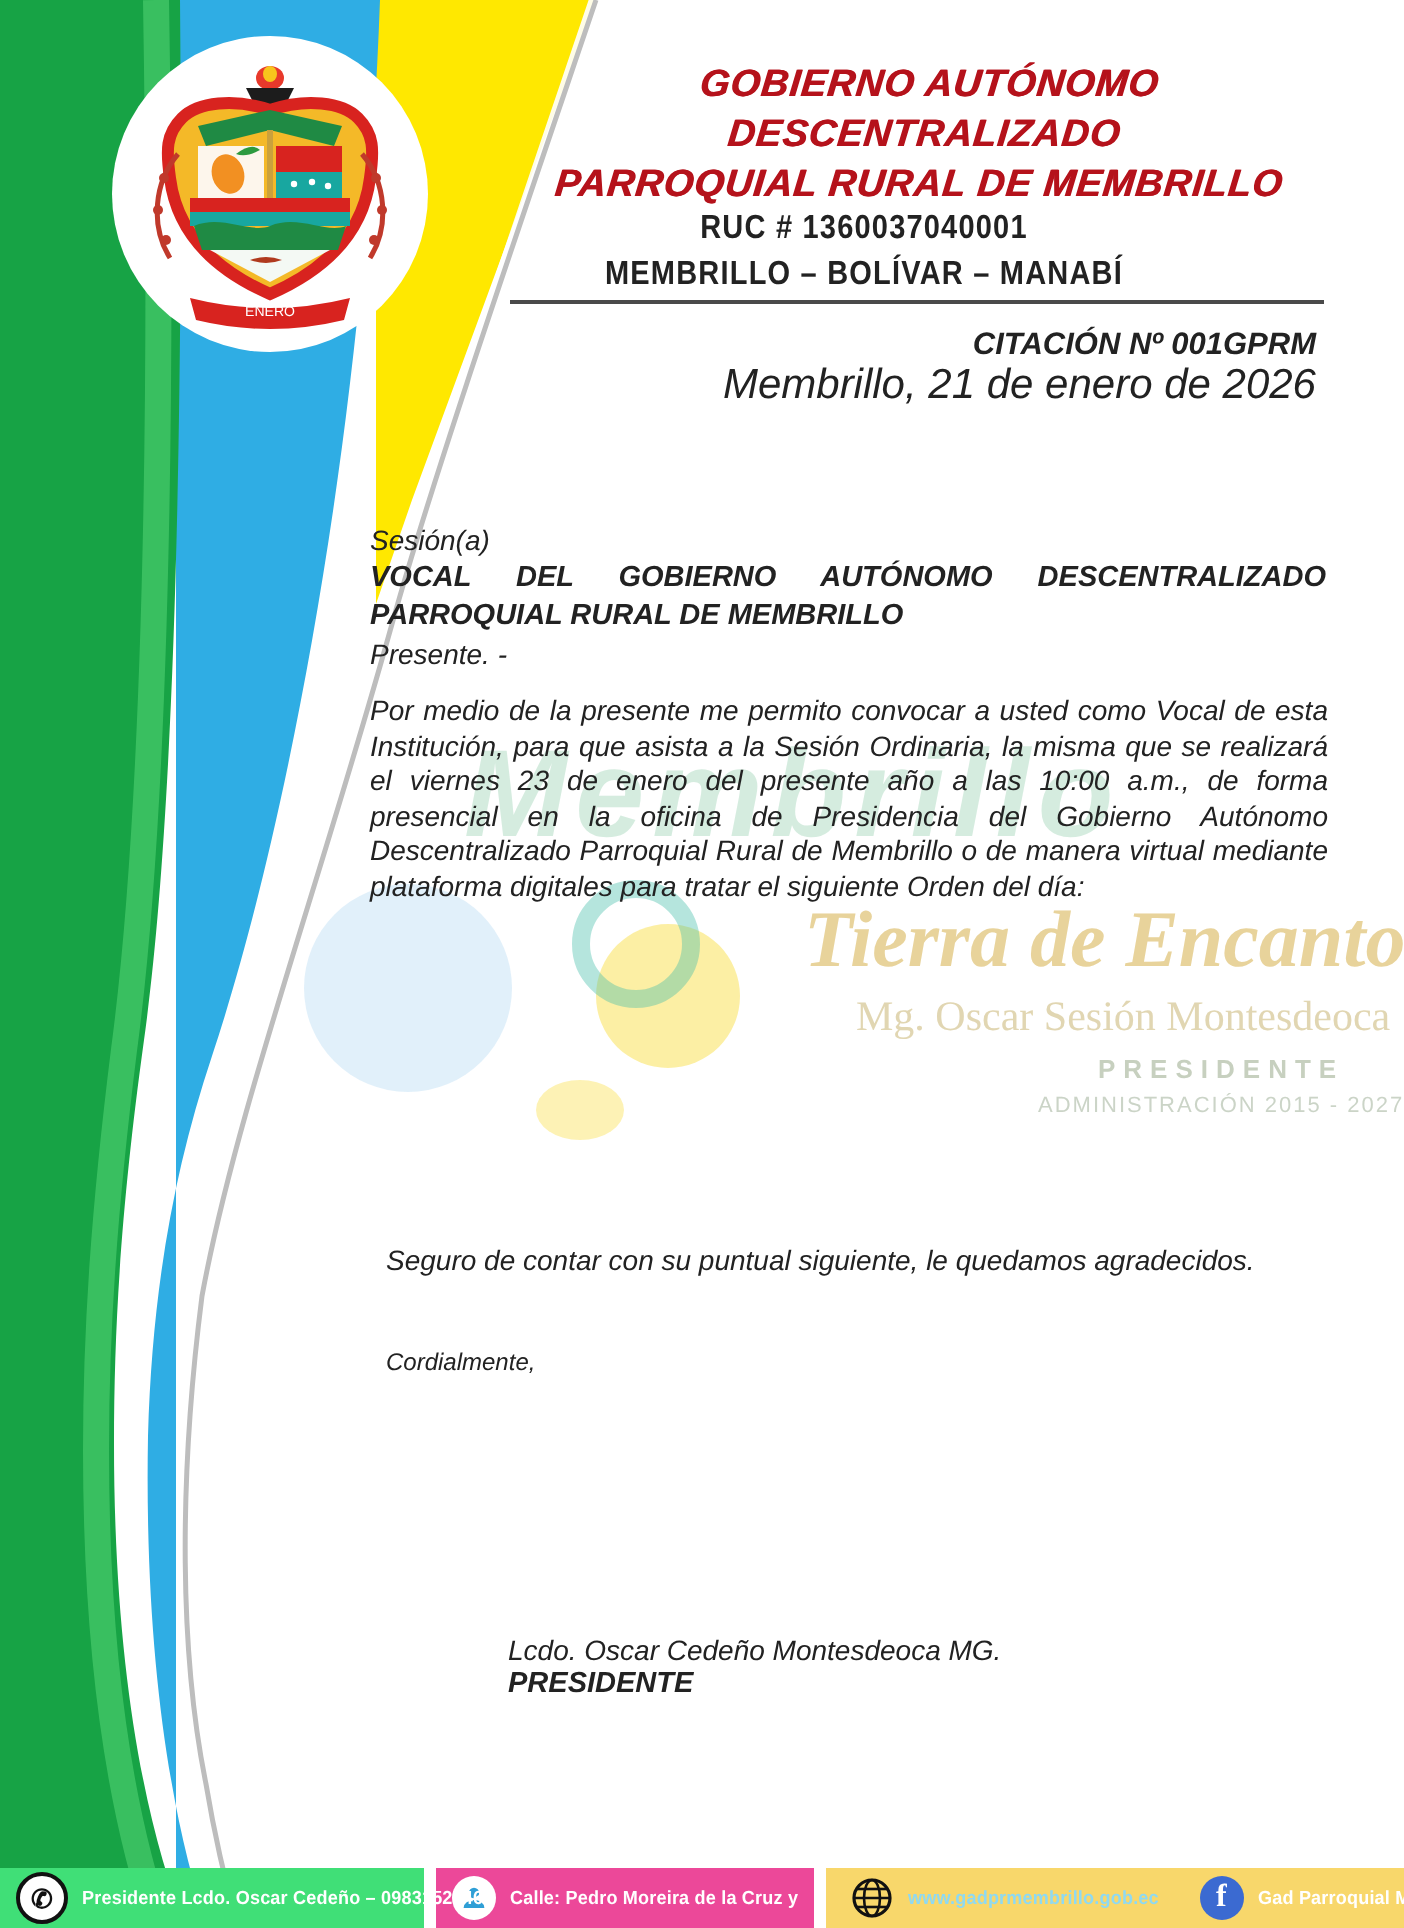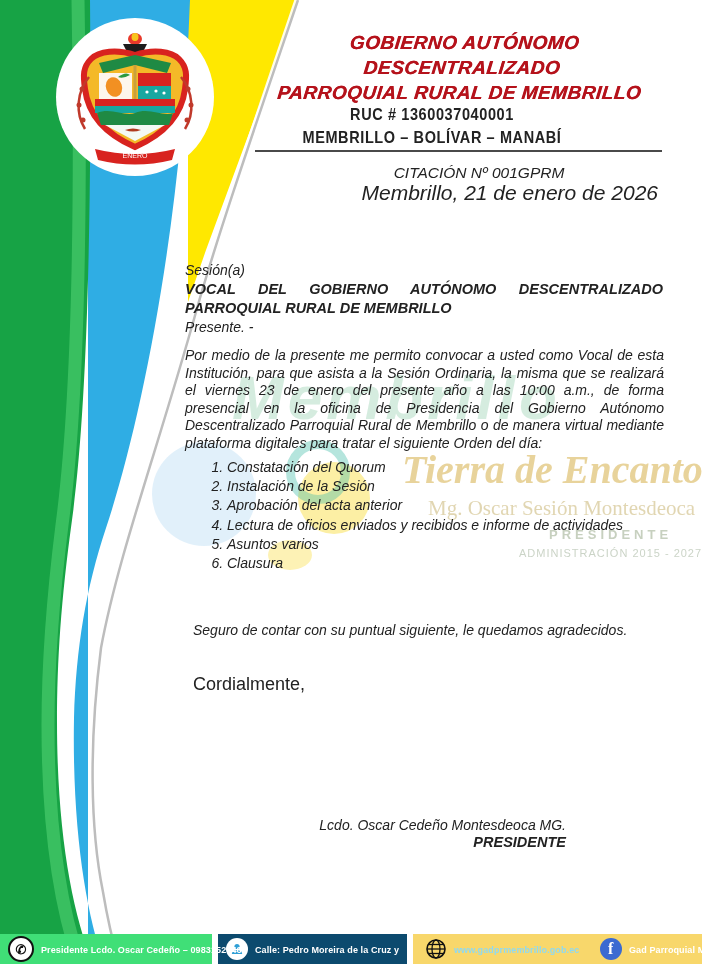--- a/index.html
+++ b/index.html
@@ -33,41 +33,41 @@
 
   
   .content{position:absolute;inset:0;z-index:2;}
   .hdr-org{left:250px;top:30px;width:424px;text-align:center;
     color:#b5121b;font-weight:bold;font-style:italic;font-size:19px;line-height:25px;
     transform:skewX(-6deg);letter-spacing:.5px;text-shadow:.4px 0 #b5121b;}
   .hdr-sub{left:232px;top:106px;width:400px;text-align:center;font-weight:bold;
     font-size:14.5px;line-height:20px;letter-spacing:.6px;transform:scaleY(1.15);}
   .hdr-rule{left:255px;top:150px;width:407px;height:2px;background:#4a4a4a;}
   .citation{left:300px;top:163px;width:358px;text-align:right;font-style:italic;}
-  .citation .num{font-weight:normal;font-size:15.5px;line-height:20px;text-align:center;}
+  .citation .num{font-weight:bold;font-size:15.5px;line-height:20px;}
   .citation .date{font-size:21px;line-height:19px;}
   .recipient{left:185px;top:261px;width:478px;font-style:italic;font-size:14px;line-height:19px;}
   .recipient .title{font-weight:bold;text-align:justify;font-size:14.5px;}
   .paragraph{left:185px;top:347px;width:479px;font-style:italic;font-size:14px;
     line-height:17.5px;text-align:justify;}
   .agenda{left:185px;top:458px;width:478px;font-style:italic;font-size:14px;}
   .agenda ol{margin:0 0 0 24px;padding:0 0 0 18px;line-height:19.2px;}
   .closing{left:193px;top:622px;width:470px;font-style:italic;font-size:14px;}
-  .farewell{left:193px;top:674px;width:300px;font-size:18px;}
-  .signature{left:266px;top:817px;width:300px;text-align:right;font-style:italic;
+  .farewell{left:193px;top:674px;width:300px;font-style:italic;font-size:12px;}
+  .signature{left:254px;top:817px;width:300px;text-align:left;font-style:italic;
     font-size:14px;line-height:17px;}
   .signature .role{font-weight:bold;font-size:14.5px;}
 
   
   .footer{position:absolute;left:0;bottom:0;width:702px;height:30px;z-index:4;
     display:flex;}
   .f-sec{display:flex;align-items:center;height:100%;color:#fff;font-weight:bold;
     font-size:9.5px;letter-spacing:.1px;}
   .f-green{width:212px;background:#40df77;}
-  .f-blue{width:202px;background:#0c4a6e;margin-left:6px;}
+  .f-blue{width:202px;background:#ec4899;margin-left:6px;}
   .f-yellow{flex:1;background:#f8d76b;margin-left:6px;}
   .f-ico{width:22px;height:22px;border-radius:50%;margin:0 7px 0 8px;flex:0 0 auto;
     display:flex;align-items:center;justify-content:center;}
   .phone-ico{background:#fff;border:2px solid #111;color:#111;font-size:13px;line-height:1;}
   .person-ico{background:#fff;}
   .globe-ico{background:transparent;margin-left:12px;}
   .fb-ico{background:#3b6ad1;color:#fff;font-family:"Liberation Serif",serif;
     font-weight:bold;font-size:16px;margin-left:14px;}
   .f-site{color:#8ed9f2;}
   .f-txt{transform:scaleX(.95);transform-origin:left;white-space:nowrap;}
@@ -158,30 +158,20 @@
     </div>
 
     <div class="abs recipient">
       <div>Sesión(a)</div>
       <div class="title">VOCAL DEL GOBIERNO AUTÓNOMO DESCENTRALIZADO PARROQUIAL RURAL DE MEMBRILLO</div>
       <div>Presente. -</div>
     </div>
 
     <div class="abs paragraph">Por medio de la presente me permito convocar a usted como Vocal de esta Institución, para que asista a la Sesión Ordinaria, la misma que se realizará el viernes 23 de enero del presente año a las 10:00 a.m., de forma presencial en la oficina de Presidencia del Gobierno Autónomo Descentralizado Parroquial Rural de Membrillo o de manera virtual mediante plataforma digitales para tratar el siguiente Orden del día:</div>
 
-    <div class="abs agenda">
-      <ol>
-          <li>Constatación del Quorum</li>
-          <li>Instalación de la Sesión</li>
-          <li>Aprobación del acta anterior</li>
-          <li>Lectura de oficios enviados y recibidos e informe de actividades</li>
-          <li>Asuntos varios</li>
-          <li>Clausura</li>
-        </ol>
-    </div>
 
     <div class="abs closing">Seguro de contar con su puntual siguiente, le quedamos agradecidos.</div>
     <div class="abs farewell">Cordialmente,</div>
 
     <div class="abs signature">
       <div>Lcdo. Oscar Cedeño Montesdeoca MG.</div>
       <div class="role">PRESIDENTE</div>
     </div>
   </div>
 

